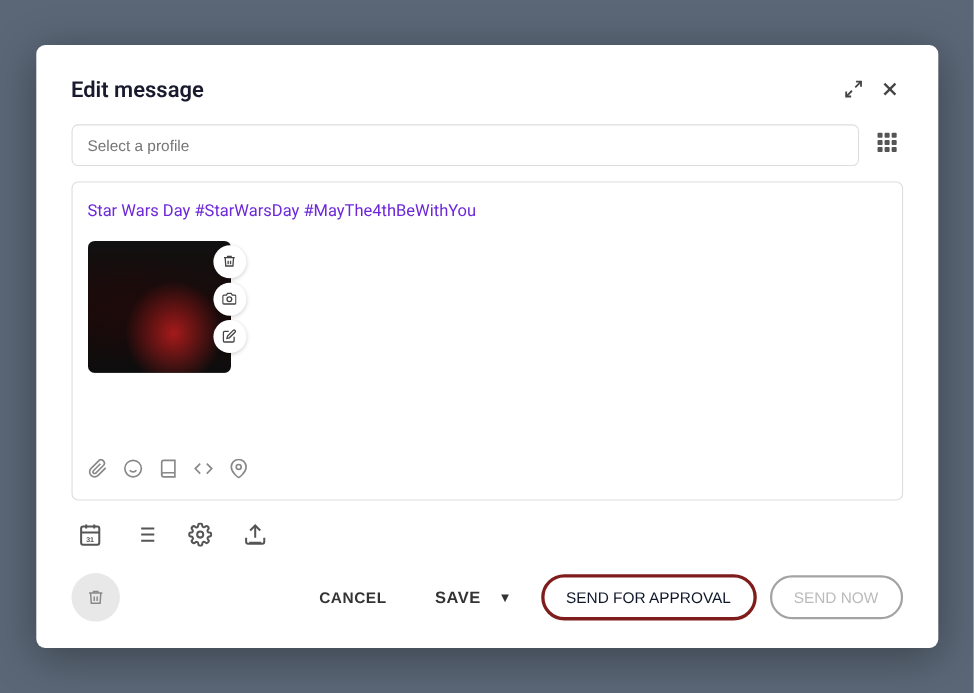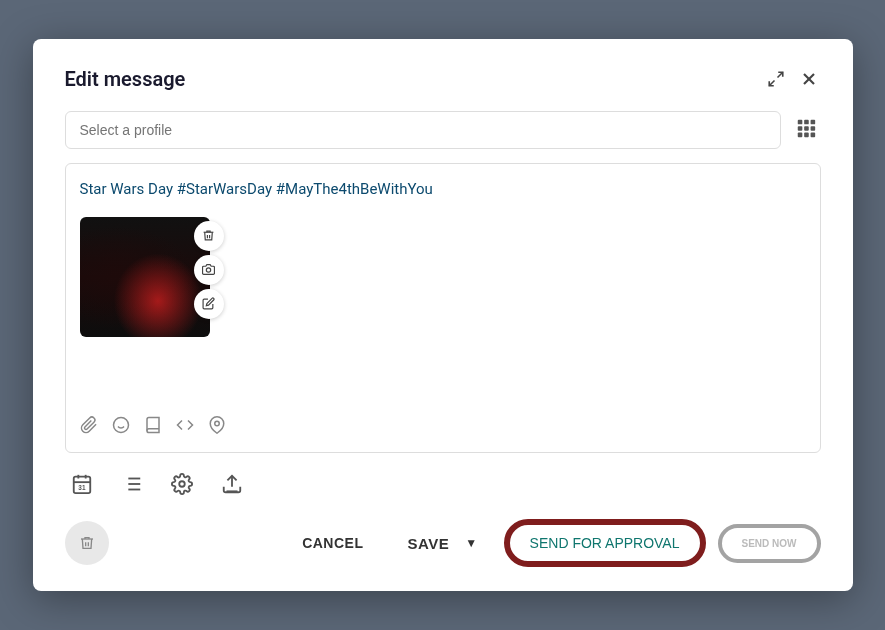--- a/index.html
+++ b/index.html
@@ -96,21 +96,21 @@
       border-radius: 6px;
       padding: 14px;
       min-height: 290px;
       display: flex;
       flex-direction: column;
       margin-bottom: 16px;
     }
 
     .message-text {
       font-size: 15px;
-      color: #0c4a6e;
+      color: #6d28d9;
       margin-bottom: 16px;
       line-height: 1.5;
     }
 
     .image-container {
       position: relative;
       display: inline-block;
       width: 130px;
       height: 120px;
       margin-bottom: 12px;
@@ -236,36 +236,36 @@
       display: flex;
       align-items: center;
       gap: 16px;
       letter-spacing: 0.5px;
     }
 
     .btn-save .arrow { font-size: 12px; }
 
     .btn-send-approval {
       background: none;
-      border: 6px solid #7f1d1d;
+      border: 3px solid #7f1d1d;
       border-radius: 24px;
       cursor: default;
       font-size: 14px;
       font-weight: 500;
-      color: #0f766e;
+      color: #0f172a;
       padding: 10px 20px;
     }
 
     .btn-send-now {
       background: none;
-      border: 4px solid #a3a3a3;
+      border: 2px solid #a3a3a3;
       border-radius: 24px;
       cursor: default;
-      font-size: 10px;
-      font-weight: 700;
+      font-size: 14px;
+      font-weight: 400;
       color: #bbb;
       padding: 10px 20px;
     }
   </style>
 </head>
 <body>
 
 <div class="overlay"></div>
 
 <div class="modal">

